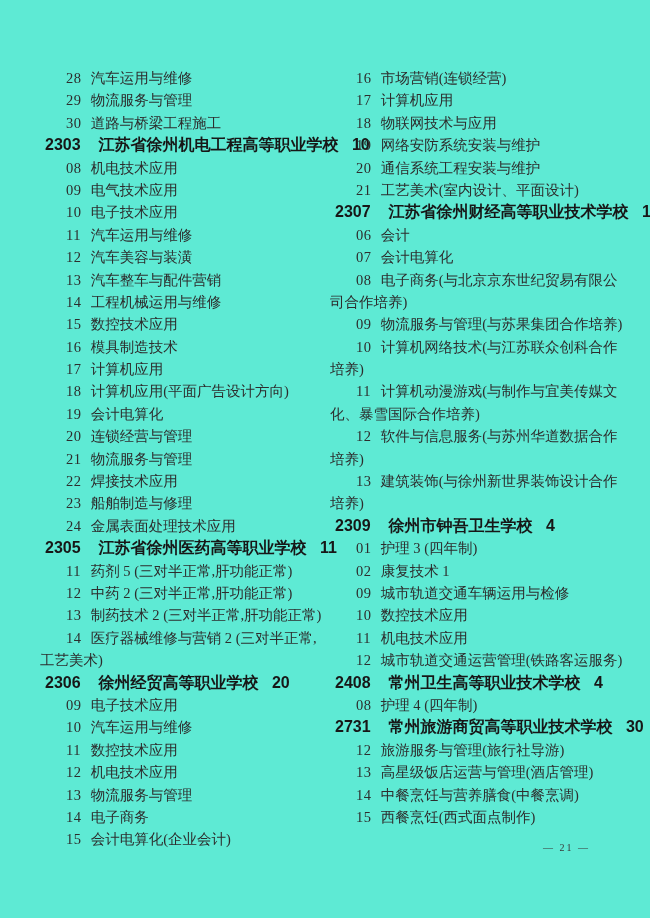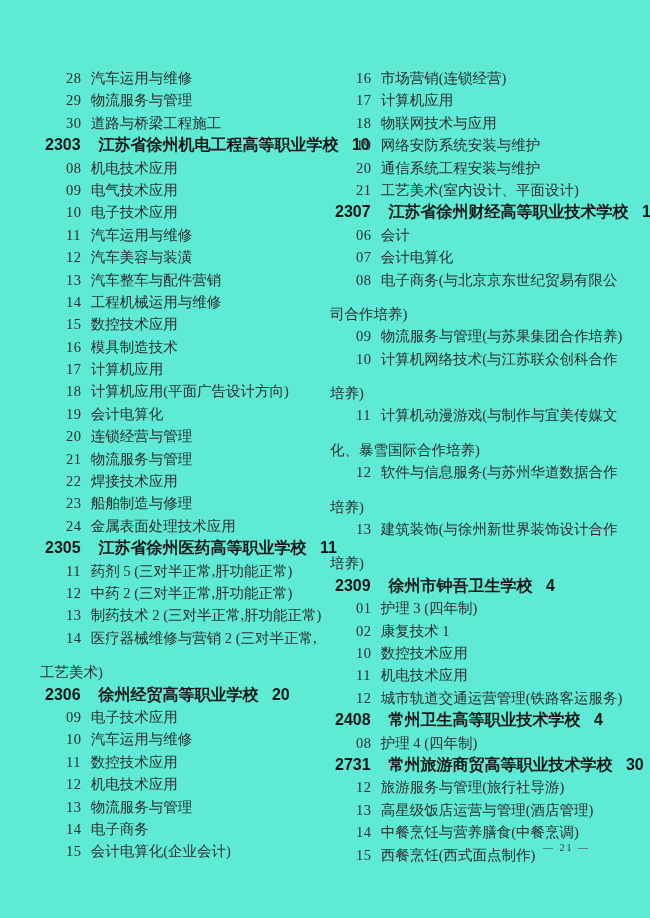--- a/index.html
+++ b/index.html
@@ -43,21 +43,21 @@
     color: #171717;
     font-size: 16px;
   }
   .line.school .code {
     display: inline-block;
     width: 40px;
     margin-right: 9px;
   }
   .line.school .count { margin-left: 9px; }
   
-  .line.cont { padding-left: 0; margin-top: 12px; }
+  .line.cont { padding-left: 0; }
   .pagenum {
     position: absolute;
     top: 842px;
     left: 543px;
     font-size: 10px;
     color: #3a3a3a;
     letter-spacing: 2px;
   }
 </style>
 </head>
@@ -355,20 +355,25 @@
         <span class="code">01</span>
         <span class="text">护理 3 (四年制)</span>
         
       </div>
       <div class="line item">
         <span class="code">02</span>
         <span class="text">康复技术 1</span>
         
       </div>
       <div class="line item">
+        <span class="code">09</span>
+        <span class="text">城市轨道交通车辆运用与检修</span>
+        
+      </div>
+      <div class="line item">
         <span class="code">10</span>
         <span class="text">数控技术应用</span>
         
       </div>
       <div class="line item">
         <span class="code">11</span>
         <span class="text">机电技术应用</span>
         
       </div>
       <div class="line item">

